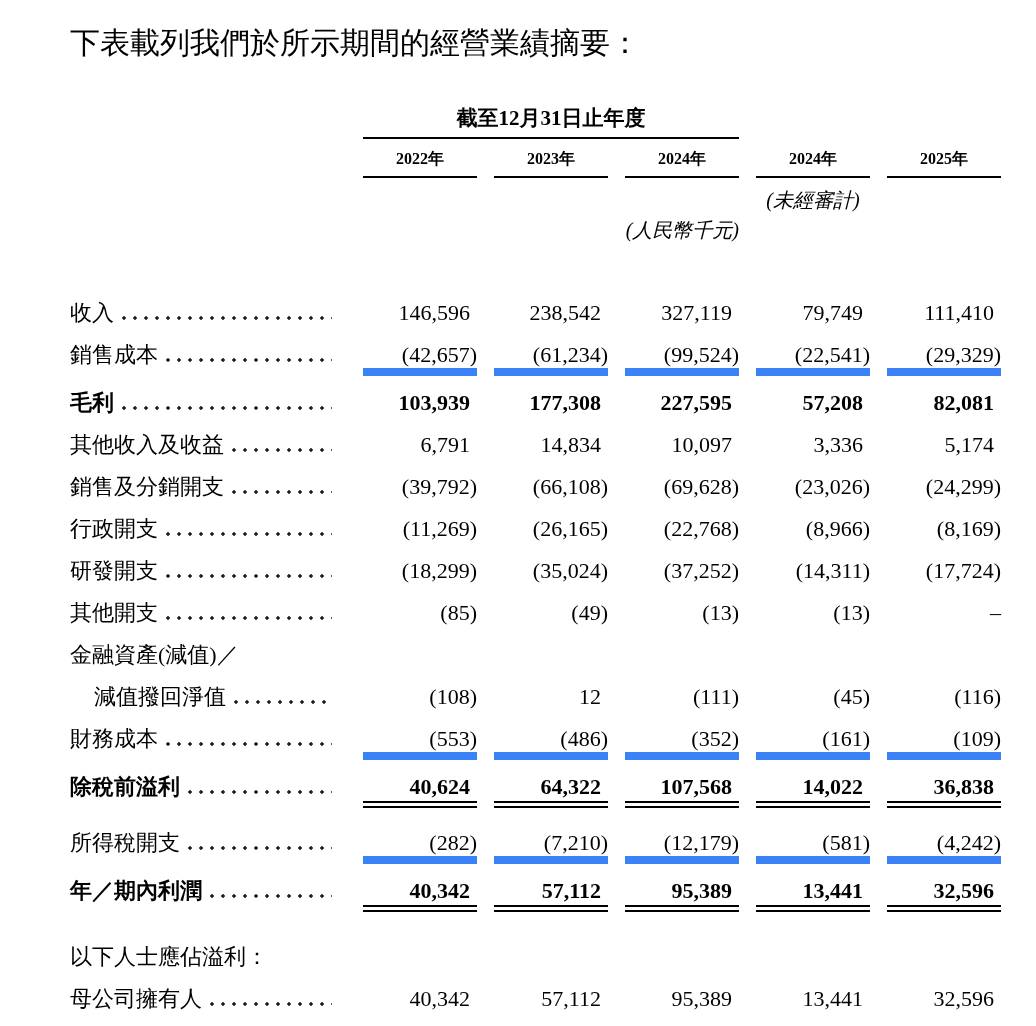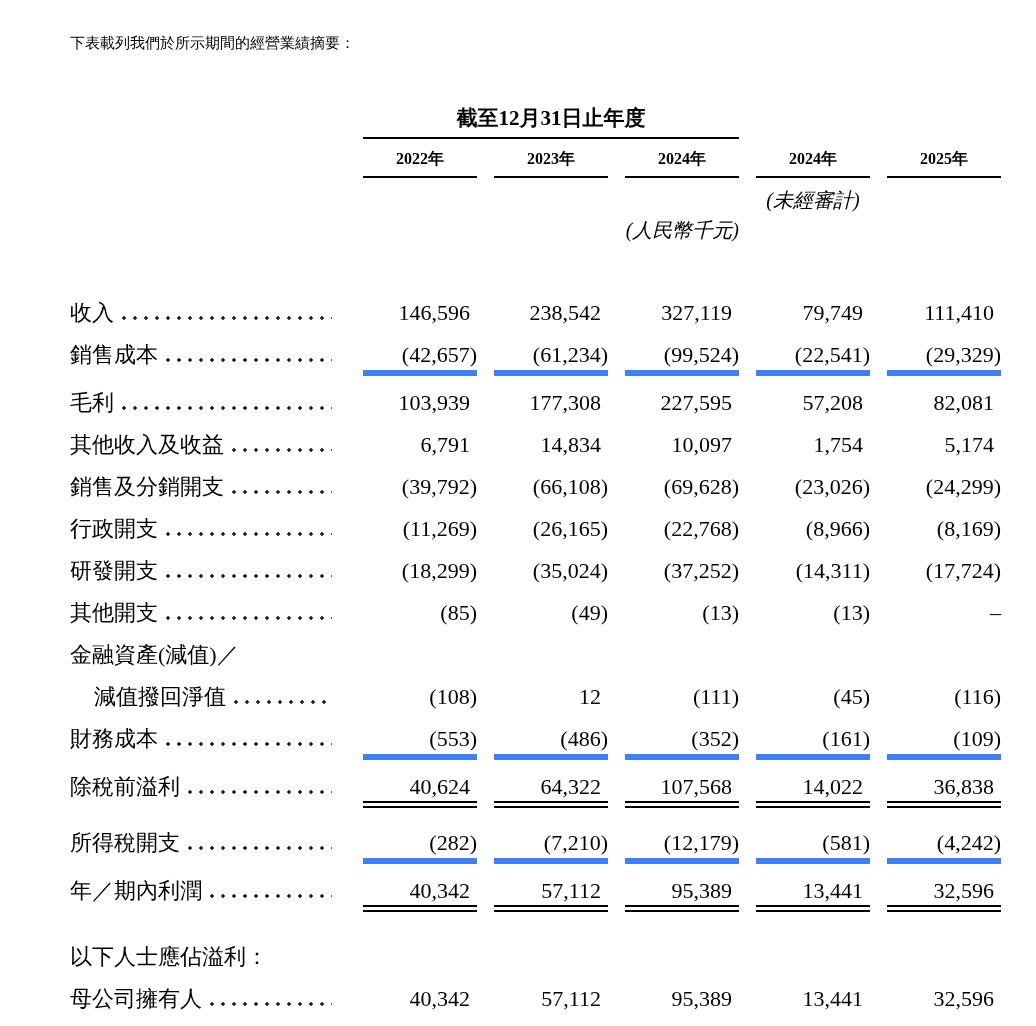--- a/index.html
+++ b/index.html
@@ -9,21 +9,21 @@
     height: 1026px;
     background: #ffffff;
     color: #000000;
     font-family: "Liberation Serif", "DejaVu Serif", serif;
     padding: 28px 0 0 70px;
     overflow: hidden;
     position: relative;
   }
   .intro {
     margin: 0;
-    font-size: 15px;
+    font-size: 30px;
     line-height: 30px;
     white-space: nowrap;
   }
   
   .hdr-groups { display: flex; margin-top: 47px; }
   .hdr-spacer { width: 293px; flex: none; }
   .group {
     font-weight: bold;
     font-size: 21px;
     line-height: 26px;
@@ -86,23 +86,23 @@
   .val {
     width: 114px;
     margin-left: 17px;
     flex: none;
     text-align: right;
     font-size: 22px;
     line-height: 42px;
     white-space: nowrap;
   }
   .val.pad { padding-right: 7px; }
-  .trow.bold .label-text, .trow.bold .val { font-weight: normal; }
+  .trow.bold .label-text, .trow.bold .val { font-weight: bold; }
   .trow.indent .label-text { padding-left: 24px; }
-  .trow.rule-single .val { border-bottom: 6px solid #3b82f6; }
+  .trow.rule-single .val { border-bottom: 8px solid #3b82f6; }
   .trow.rule-double .val { border-bottom: 7px double #000; }
 </style>
 </head>
 <body>
 
 <div class="page">
 
   <p class="intro">下表載列我們於所示期間的經營業績摘要：</p>
 
   <div>
@@ -164,21 +164,21 @@
           <div class="val pad">82,081</div>
         </div>
         <div class="trow">
     <div class="label-cell">
       <span class="label-text">其他收入及收益</span>
       <span class="dots"></span>
     </div>
   <div class="val pad">6,791</div>
           <div class="val pad">14,834</div>
           <div class="val pad">10,097</div>
-          <div class="val pad">1,754</div>
+          <div class="val pad">3,336</div>
           <div class="val pad">5,174</div>
         </div>
         <div class="trow">
     <div class="label-cell">
       <span class="label-text">銷售及分銷開支</span>
       <span class="dots"></span>
     </div>
   <div class="val">(39,792)</div>
           <div class="val">(66,108)</div>
           <div class="val">(69,628)</div>

